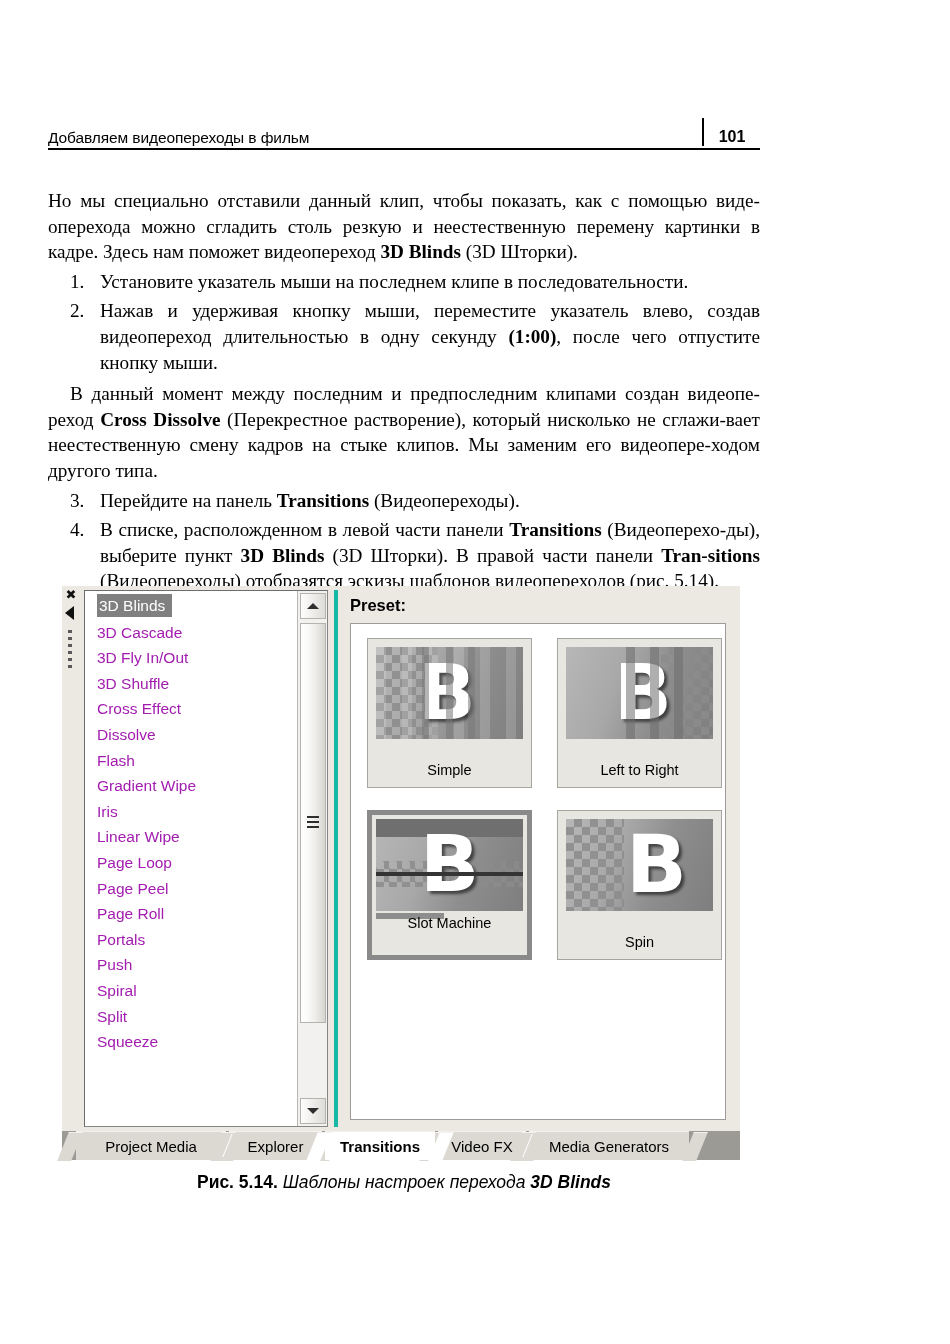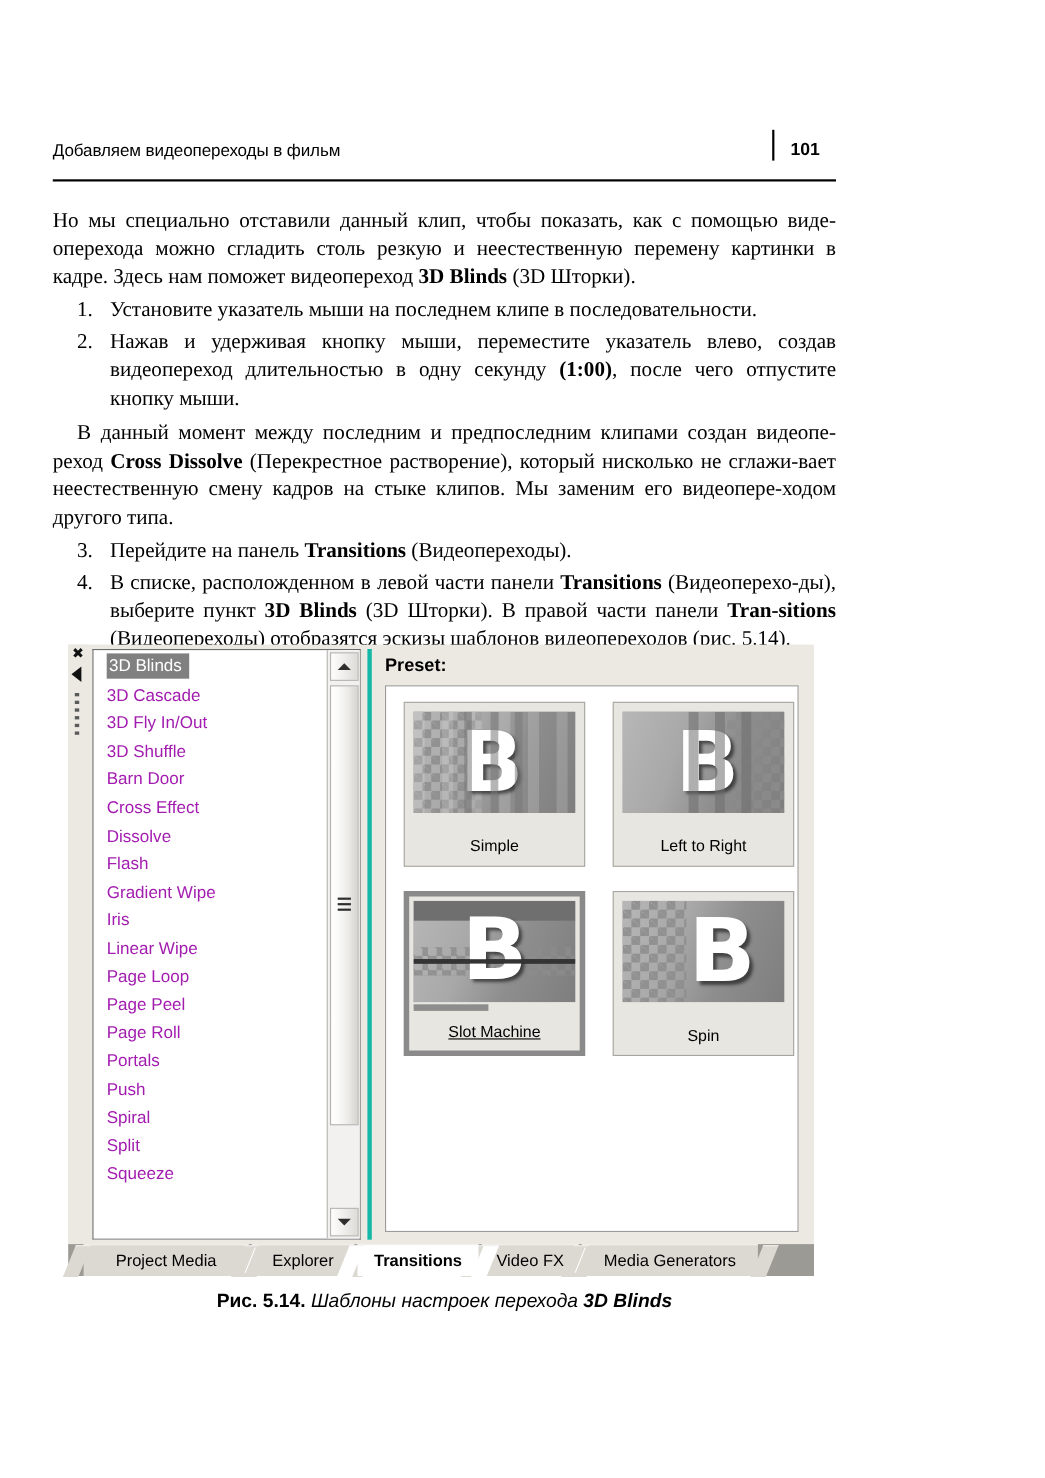--- a/index.html
+++ b/index.html
@@ -29,21 +29,21 @@
     left: 48px;
     top: 118px;
     width: 712px;
     height: 34px;
   }
   .runhead-inner {
     display: flex;
     align-items: flex-end;
     height: 28px;
     border-bottom: 2px solid #000;
-    padding-bottom: 17px;
+    padding-bottom: 2px;
   }
   .runhead-title {
     font-family: "Liberation Sans", "DejaVu Sans", sans-serif;
     font-size: 15.5px;
     letter-spacing: -0.1px;
     flex: 1;
     line-height: 1.05;
   }
   .runhead-sep {
     width: 2px;
@@ -345,21 +345,21 @@
   .thumb-caption {
     position: absolute;
     left: 0;
     bottom: 9px;
     width: 100%;
     text-align: center;
     font-family: "Liberation Sans", "DejaVu Sans", sans-serif;
     font-size: 14.5px;
     color: #000;
   }
-  .thumb-cell.selected .thumb-caption { bottom: 8px; text-decoration: underline; }
+  .thumb-cell.selected .thumb-caption { bottom: 24px; }
   .thumb-progress {
     position: absolute;
     left: 4px;
     top: 98px;
     width: 68px;
     height: 6px;
     background: #8d8d8d;
   }
 
   
@@ -518,21 +518,20 @@
             <i></i>
         </div>
       </div>
 
       <div class="listbox">
         <div class="list-items" id="list-items">
             <div class="selrow"><span class="list-item selected">3D Blinds</span></div>
             <div class="list-item">3D Cascade</div>
             <div class="list-item">3D Fly In/Out</div>
             <div class="list-item">3D Shuffle</div>
-            <div class="list-item">Barn Door</div>
             <div class="list-item">Cross Effect</div>
             <div class="list-item">Dissolve</div>
             <div class="list-item">Flash</div>
             <div class="list-item">Gradient Wipe</div>
             <div class="list-item">Iris</div>
             <div class="list-item">Linear Wipe</div>
             <div class="list-item">Page Loop</div>
             <div class="list-item">Page Peel</div>
             <div class="list-item">Page Roll</div>
             <div class="list-item">Portals</div>

